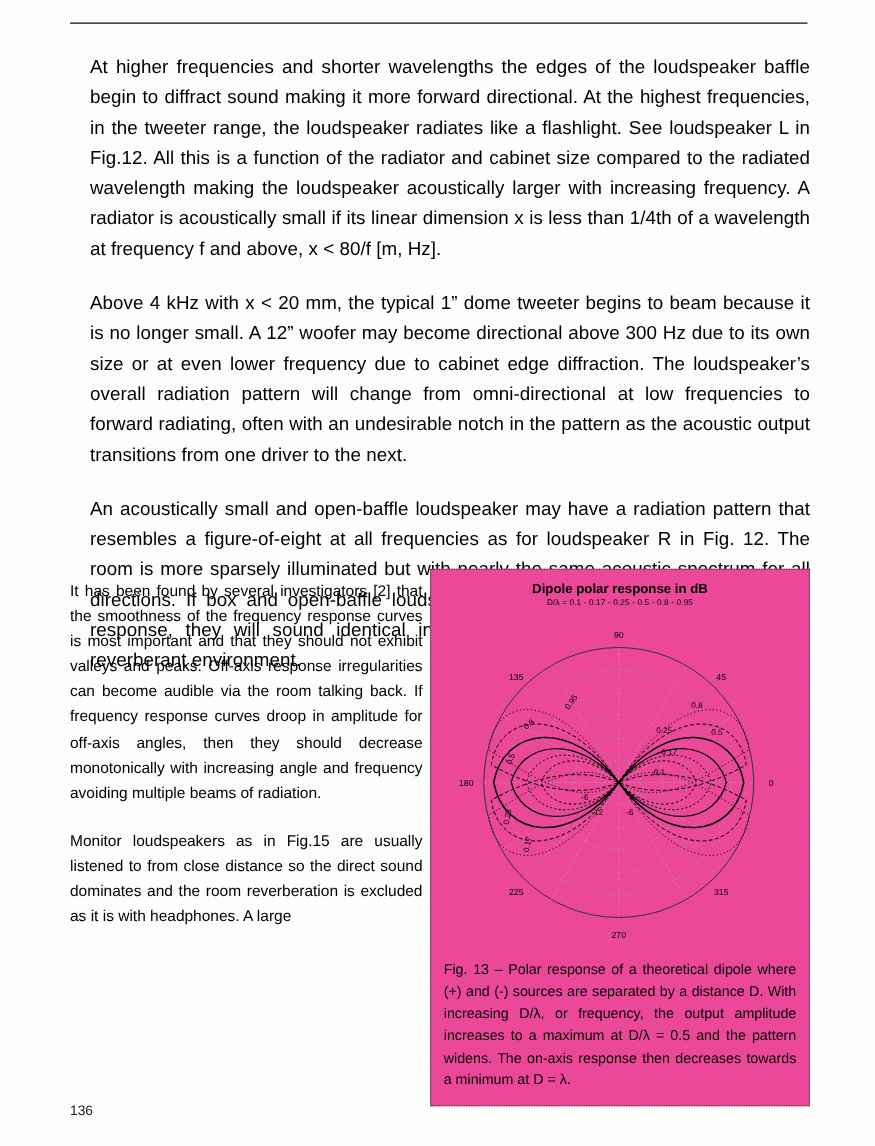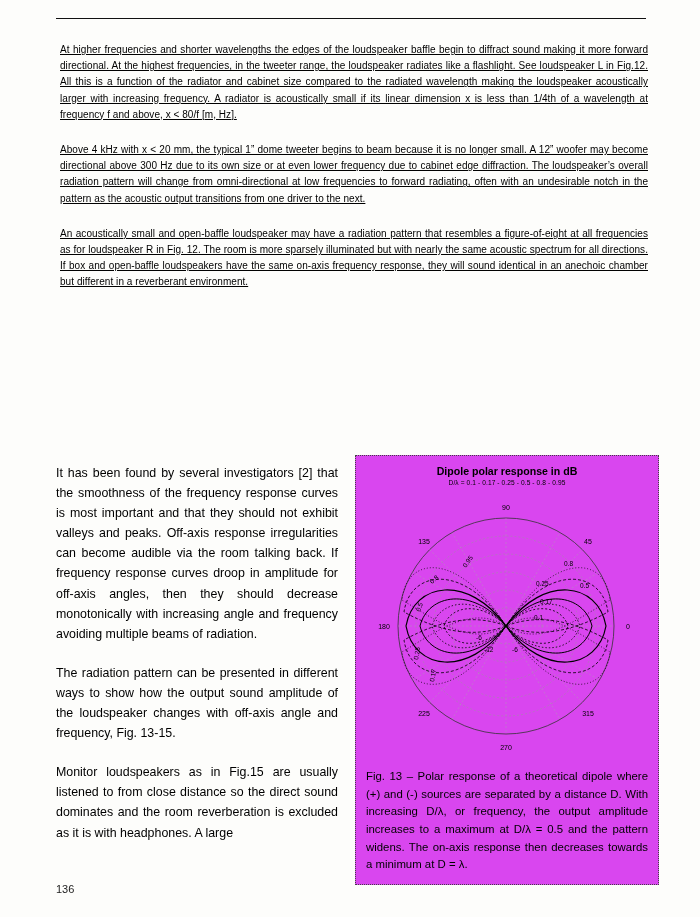--- a/index.html
+++ b/index.html
@@ -28,26 +28,25 @@
     height: 1px;
     background: #111;
   }
   .content {
     position: absolute;
     left: 56px;
     top: 42px;
     width: 592px;
   }
   p.body-par {
-    margin: 0 0 19px 4px;
-    font-size: 10px;
+    margin: 0 0 19px 16px;
+    font-size: 15px;
     line-height: 1.62;
     text-align: justify;
     letter-spacing: 0.05px;
-    text-decoration: underline;
   }
   
   .lower {
     position: absolute;
     left: 56px;
     top: 430px;
     width: 592px;
     height: 440px;
     margin-top: 33px;
   }
@@ -58,26 +57,26 @@
     width: 282px;
   }
   .left-col p {
     margin: 0 0 19px 0;
     font-size: 12.4px;
     line-height: 1.62;
     text-align: justify;
   }
   .figure-box {
     position: absolute;
-    left: 299px;
+    left: 288px;
     top: -8px;
     width: 304px;
     height: 430px;
     border: 1px dotted #444;
-    background: #d946ef;
+    background: #ec4899;
     box-sizing: border-box;
   }
   .fig-title {
     text-align: center;
     font-size: 10.6px;
     font-weight: bold;
     margin-top: 9px;
   }
   .fig-sub {
     text-align: center;
@@ -118,21 +117,20 @@
   <div class="content">
     <p class="body-par">At higher frequencies and shorter wavelengths the edges of the loudspeaker baffle begin to diffract sound making it more forward directional. At the highest frequencies, in the tweeter range, the loudspeaker radiates like a flashlight. See loudspeaker L in Fig.12. All this is a function of the radiator and cabinet size compared to the radiated wavelength making the loudspeaker acoustically larger with increasing frequency. A radiator is acoustically small if its linear dimension x is less than 1/4th of a wavelength at frequency f and above,  x &lt; 80/f  [m, Hz].</p>
     <p class="body-par">Above 4 kHz with x &lt; 20 mm, the typical 1” dome tweeter begins to beam because it is no longer small. A 12” woofer may become directional above 300 Hz due to its own size or at even lower frequency due to cabinet edge diffraction. The loudspeaker’s overall radiation pattern will change from omni-directional at low frequencies to forward radiating, often with an undesirable notch in the pattern as the acoustic output transitions from one driver to the next.</p>
     <p class="body-par">An acoustically small and open-baffle loudspeaker may have a radiation pattern that resembles a figure-of-eight at all frequencies as for loudspeaker R in Fig. 12. The room is more sparsely illuminated but with nearly the same acoustic spectrum for all directions. If box and open-baffle loudspeakers have the same on-axis frequency response, they will sound identical in an anechoic chamber but different in a reverberant environment.</p>
   </div>
 
   <div class="lower">
 
     <div class="left-col">
       <p>It has been found by several investigators [2] that the smoothness of the frequency response curves is most important and that they should not exhibit valleys and peaks. Off-axis response irregularities can become audible via the room talking back. If frequency response curves droop in amplitude for off-axis angles, then they should decrease monotonically with increasing angle and frequency avoiding multiple beams of radiation.</p>
-      <p>The radiation pattern can be presented in different ways to show how the output sound amplitude of the loudspeaker changes with off-axis angle and frequency, Fig. 13-15.</p>
       <p>Monitor loudspeakers as in Fig.15 are usually listened to from close distance so the direct sound dominates and the room reverberation is excluded as it is with headphones. A large</p>
     </div>
 
     <div class="figure-box">
       <div class="fig-title">Dipole polar response in dB</div>
       <div class="fig-sub">D/λ = 0.1 - 0.17 - 0.25 - 0.5 - 0.8 - 0.95</div>
 
       <div class="polar-wrap">
         <svg width="300" height="278" viewBox="0 0 300 278">
           <g transform="translate(150,140)">

